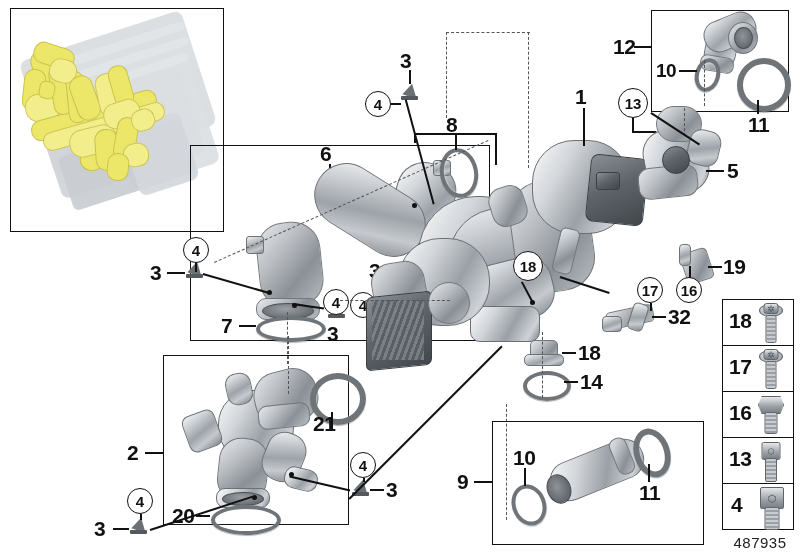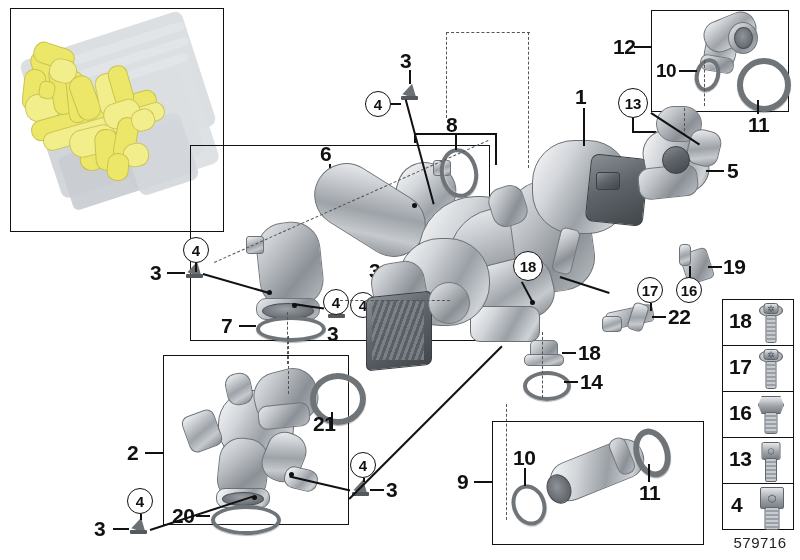--- a/index.html
+++ b/index.html
@@ -270,21 +270,21 @@
   <div class="num" style="left:723px;top:256px;">19</div>
   <div class="circ" style="left:676px;top:277px;">
     <span>16</span>
   </div>
   <div class="lead v" style="left:689px;top:266px;height:12px;"></div>
 
   <div class="metal2" style="left:606px;top:308px;width:46px;height:16px;border-radius:5px;transform:rotate(-12deg);"></div>
   <div class="metal" style="left:630px;top:303px;width:14px;height:26px;border-radius:5px;transform:rotate(18deg);"></div>
   <div class="metal" style="left:602px;top:316px;width:18px;height:14px;border-radius:4px;"></div>
   <div class="lead h" style="left:652px;top:316px;width:14px;"></div>
-  <div class="num" style="left:668px;top:306px;">22</div>
+  <div class="num" style="left:668px;top:306px;">32</div>
   <div class="circ" style="left:637px;top:277px;">
     <span>17</span>
   </div>
   <div class="lead v" style="left:650px;top:303px;height:8px;"></div>
   <div class="diag" style="left:560px;top:276px;width:52px;transform:rotate(18deg);"></div>
 
   <div class="metal2" style="left:530px;top:340px;width:26px;height:20px;border-radius:5px;"></div>
   <div class="metal" style="left:524px;top:354px;width:38px;height:10px;border-radius:5px;"></div>
   <div class="lead h" style="left:562px;top:352px;width:14px;"></div>
   <div class="num" style="left:578px;top:342px;">18</div>
@@ -390,15 +390,15 @@
     <div class="legend-cell" style="left:722px;top:483px;width:72px;height:47px;"></div>
     <div class="num" style="left:731px;top:494px;">4</div>
     <div class="bolt" style="left:756px;top:487px;width:32px;height:42px;">
       <div class="head" style="top:0px;width:22px;height:20px;border-radius:2px;">
         <span class="torx" style="font-size:10px;">⬡</span>
       </div>
       <div class="shaft" style="top:20px;width:13px;height:21px;border-radius:2px;"></div>
     </div>
   </div>
 
-  <div id="partnum">579716</div>
+  <div id="partnum">487935</div>
 
 </div>
 
 </body></html>

